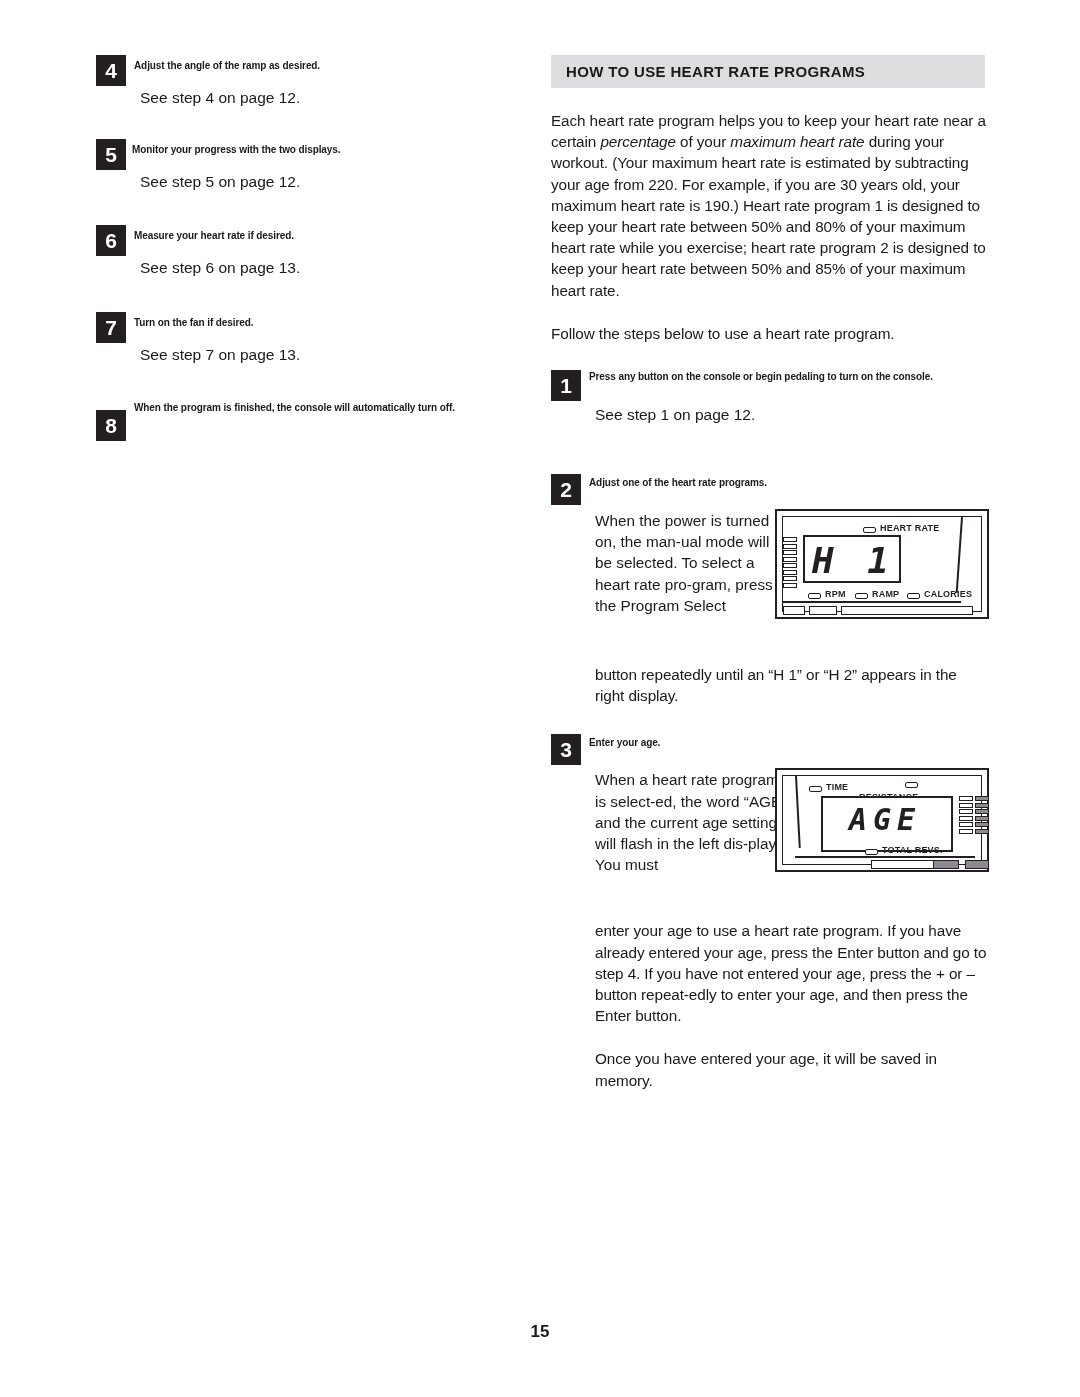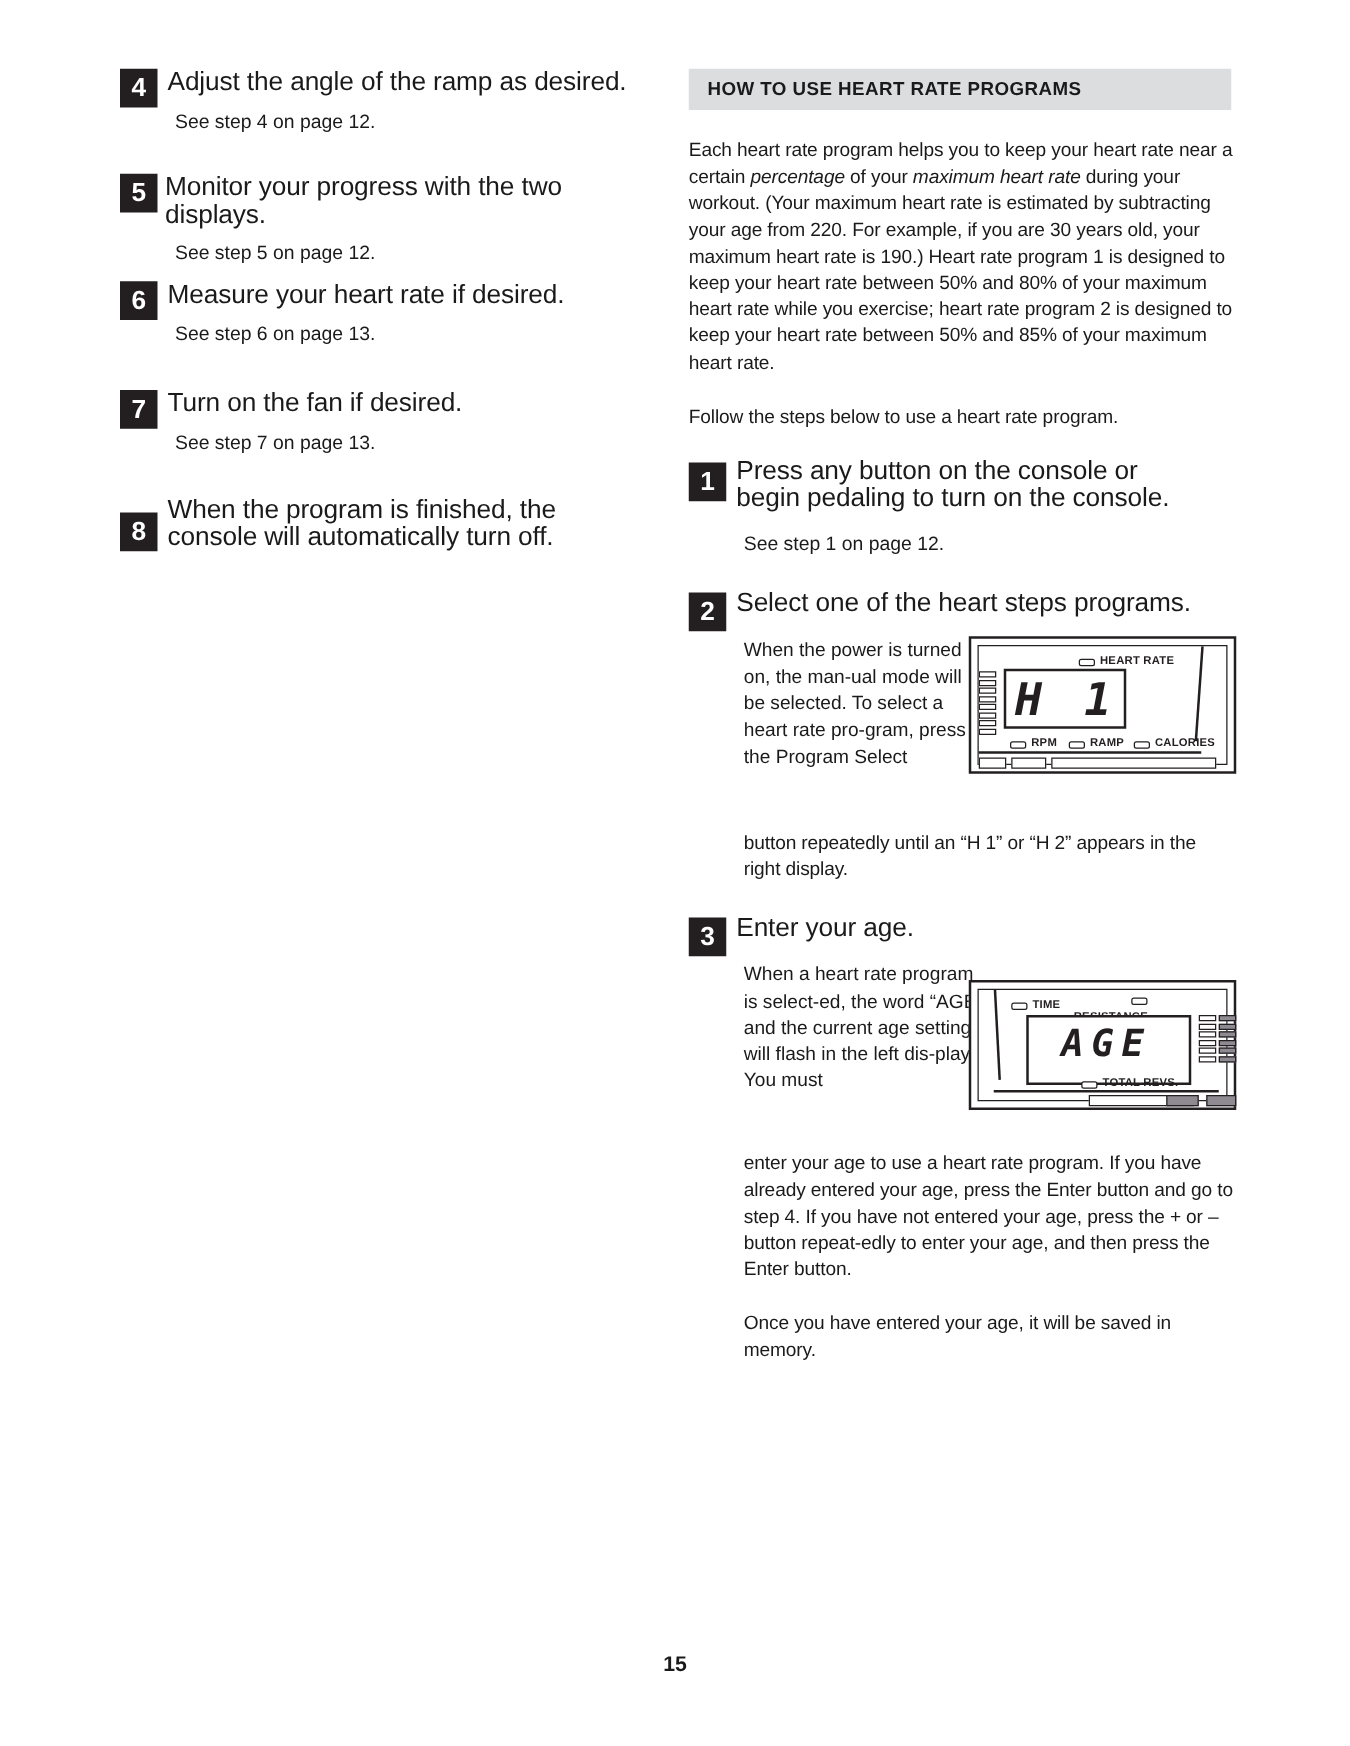--- a/index.html
+++ b/index.html
@@ -24,22 +24,22 @@
     position:absolute; left:0; top:0;
     width:30px; height:31px;
     background:#231f20;
     color:#ffffff;
     font-size:21px; font-weight:bold;
     line-height:31px; text-align:center;
     letter-spacing:0;
   }
   .step-title {
     margin-left:38px;
-    font-size:21px;
-    font-weight:normal;
+    font-size:10px;
+    font-weight:bold;
     line-height:21.5px;
     letter-spacing:-0.1px;
   }
   .step-title.tight { margin-left:36px; }
 
   .see-line {
     margin-left:44px;
     font-size:15.5px;
     line-height:21px;
     margin-top:10px;
@@ -210,21 +210,21 @@
     <p class="body" style="margin-bottom:22px;">Follow the steps below to use a heart rate program.</p>
 
     <div class="step" style="height:106px;">
       <div class="step-box" style="top:4px;">1</div>
       <div class="step-title" style="width:365px;">Press any button on the console or begin pedaling to turn on the console.</div>
       <div class="see-line" style="margin-top:16px;">See step 1 on page 12.</div>
     </div>
 
     <div class="step flowrow" style="height:34px;">
       <div class="step-box" style="top:2px;">2</div>
-      <div class="step-title">Select one of the heart steps programs.</div>
+      <div class="step-title">Adjust one of the heart rate programs.</div>
     </div>
 
     <div class="flowrow" style="height:160px;">
       <div class="narrow" style="padding-top:4px;">When the power is turned on, the man-ual mode will be selected. To select a heart rate pro-gram, press the Program Select</div>
 
       <div class="console" style="left:224px; top:3px; width:214px; height:110px;">
         <div class="inner"></div>
 
         <div class="hr-line" style="left:184px; top:6px; width:1.5px; height:76px; transform:rotate(4deg); transform-origin:top left;"></div>
 
@@ -274,21 +274,21 @@
     <p class="body indent" style="margin-top:-2px; margin-bottom:26px;">button repeatedly until an “H 1” or “H 2” appears in the right display.</p>
 
     <div class="step flowrow" style="height:33px;">
       <div class="step-box" style="top:2px;">3</div>
       <div class="step-title">Enter your age.</div>
     </div>
 
     <div class="flowrow" style="height:157px;">
       <div class="narrow" style="padding-top:4px;">When a heart rate program is select-ed, the word “AGE” and the current age setting will flash in the left dis-play. You must</div>
 
-      <div class="console" style="left:224px; top:19px; width:214px; height:104px;">
+      <div class="console" style="left:224px; top:3px; width:214px; height:104px;">
         <div class="inner"></div>
 
         <div class="hr-line" style="left:18px; top:6px; width:1.5px; height:72px; transform:rotate(-3deg); transform-origin:top left;"></div>
 
         <div class="ind" style="left:32px; top:12px;">
           <span class="chip"></span>
           <span>TIME</span>
         </div>
         <div class="ind" style="left:82px; top:12px;flex-direction:column;">
           <span class="chip"></span>

